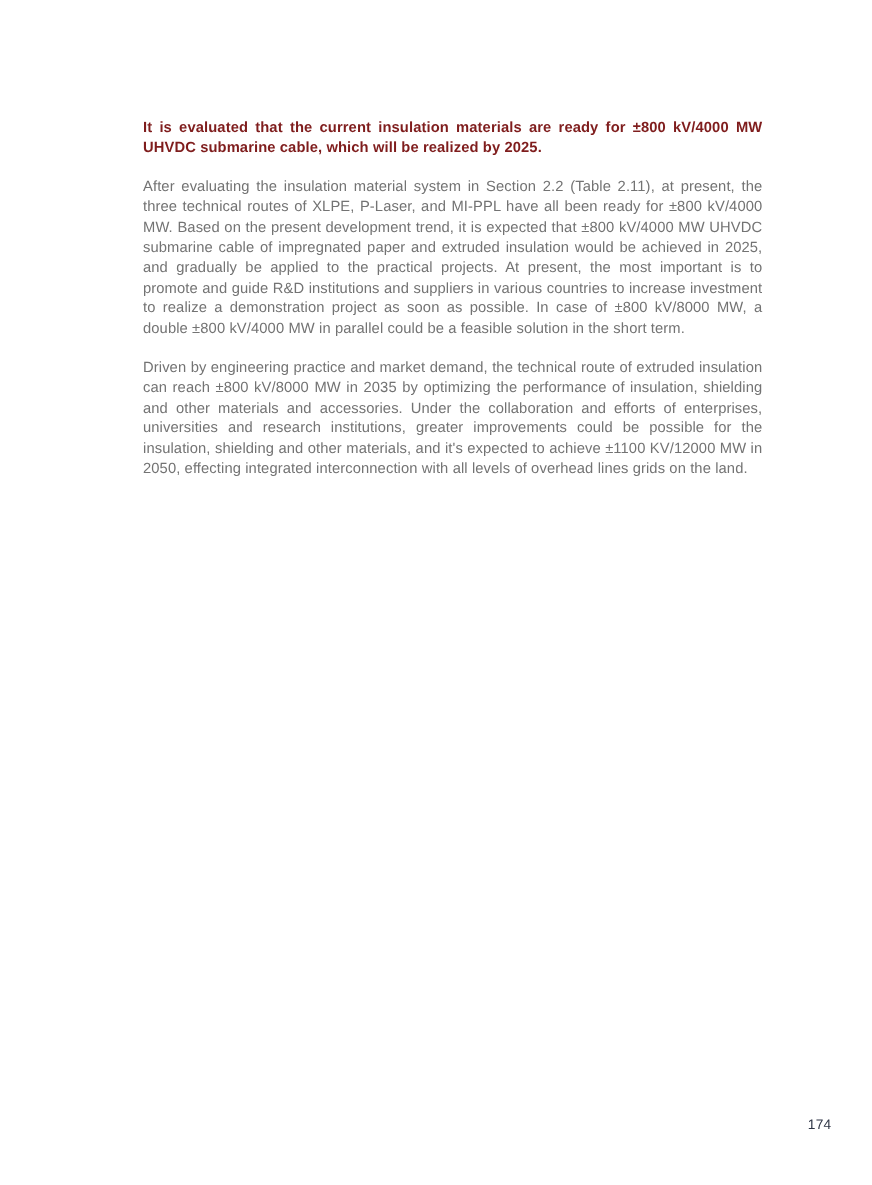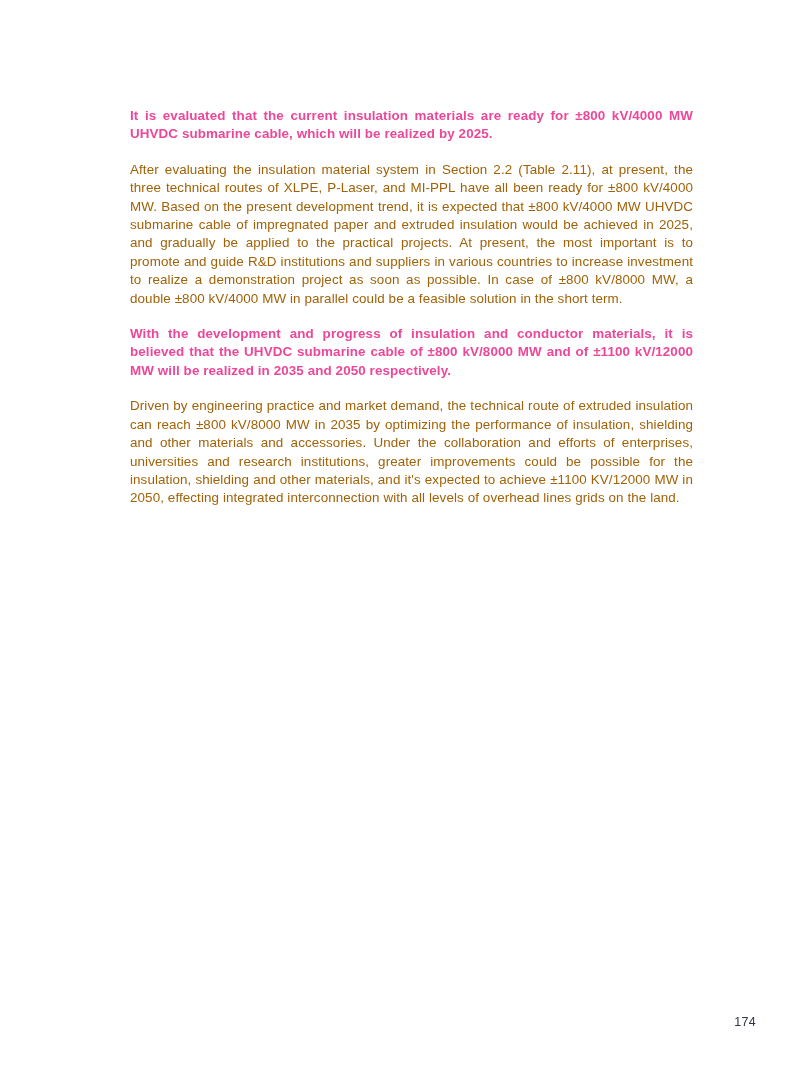--- a/index.html
+++ b/index.html
@@ -23,40 +23,39 @@
     position: absolute;
     left: 130px;
     top: 107px;
     width: 563px;
   }
   .para {
     font-size: 13.4px;
     line-height: 18.4px;
     letter-spacing: 0.1px;
     text-align: justify;
-    color: #a16207;
+    color: #737373;
     margin: 0 0 17px 0;
   }
   .para.key {
     font-weight: bold;
-    color: #ec4899;
+    color: #7f1d1d;
   }
   .page-number {
     position: absolute;
     top: 1015px;
     right: 37px;
     font-size: 12.5px;
     letter-spacing: 0.3px;
     color: #2e3545;
   }
 </style>
 </head>
 <body>
 
 <div class="page">
   <div class="content">
     <p class="para key">It is evaluated that the current insulation materials are ready for ±800 kV/4000 MW UHVDC submarine cable, which will be realized by 2025.</p>
     <p class="para">After evaluating the insulation material system in Section 2.2 (Table 2.11), at present, the three technical routes of XLPE, P-Laser, and MI-PPL have all been ready for ±800 kV/4000 MW. Based on the present development trend, it is expected that ±800 kV/4000 MW UHVDC submarine cable of impregnated paper and extruded insulation would be achieved in 2025, and gradually be applied to the practical projects. At present, the most important is to promote and guide R&amp;D institutions and suppliers in various countries to increase investment to realize a demonstration project as soon as possible. In case of ±800 kV/8000 MW, a double ±800 kV/4000 MW in parallel could be a feasible solution in the short term.</p>
-    <p class="para key">With the development and progress of insulation and conductor materials, it is believed that the UHVDC submarine cable of ±800 kV/8000 MW and of ±1100 kV/12000 MW will be realized in 2035 and 2050 respectively.</p>
     <p class="para">Driven by engineering practice and market demand, the technical route of extruded insulation can reach ±800 kV/8000 MW in 2035 by optimizing the performance of insulation, shielding and other materials and accessories. Under the collaboration and efforts of enterprises, universities and research institutions, greater improvements could be possible for the insulation, shielding and other materials, and it's expected to achieve ±1100 KV/12000 MW in 2050, effecting integrated interconnection with all levels of overhead lines grids on the land.</p>
   </div>
   <div class="page-number">174</div>
 </div>
 
 </body></html>

